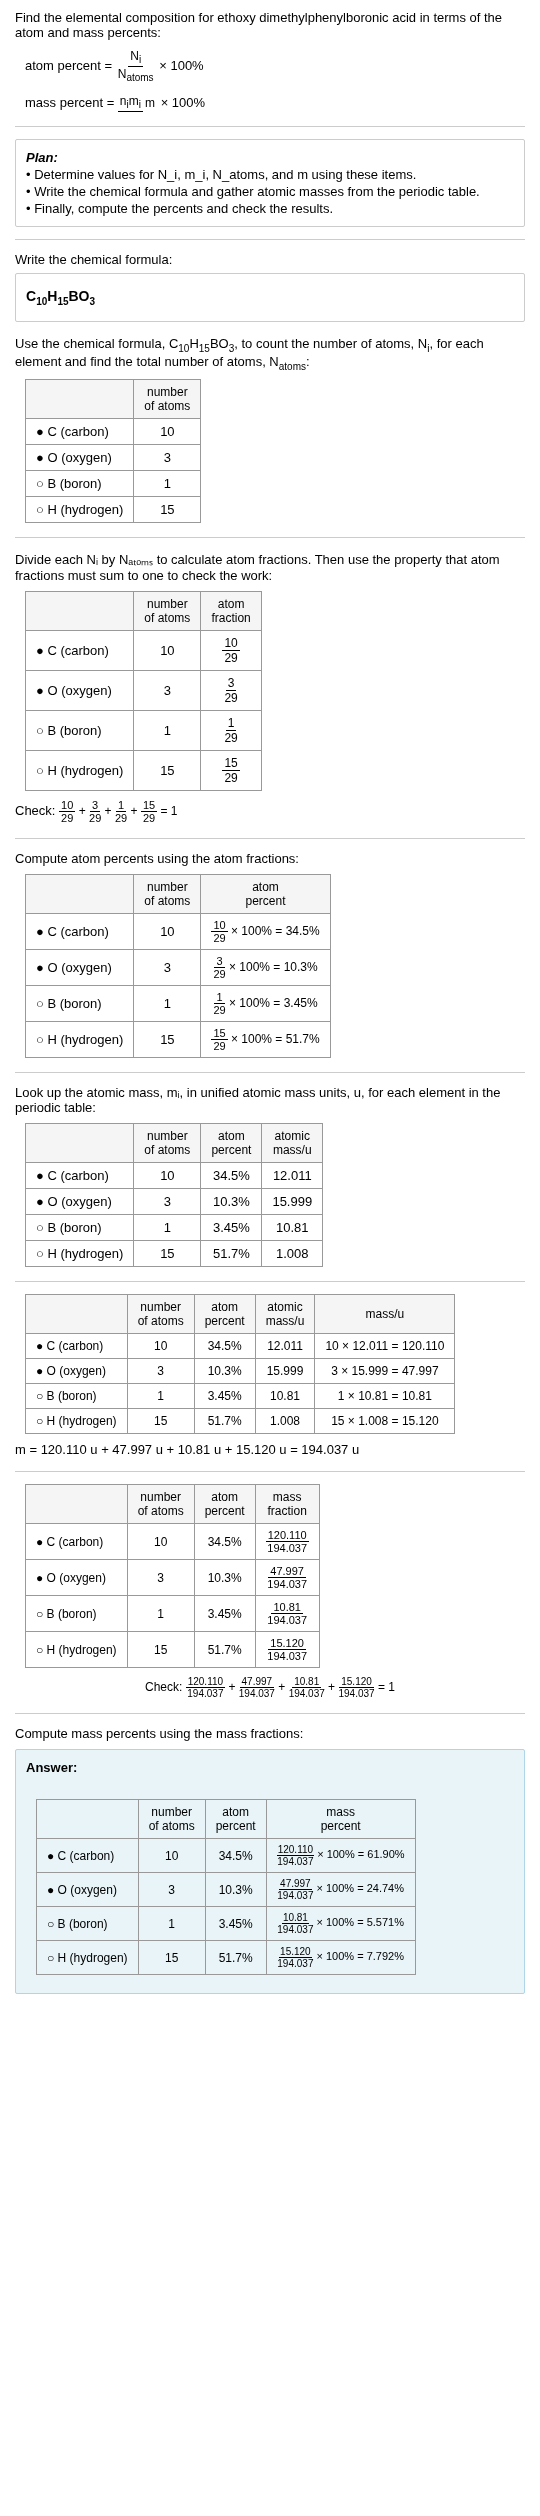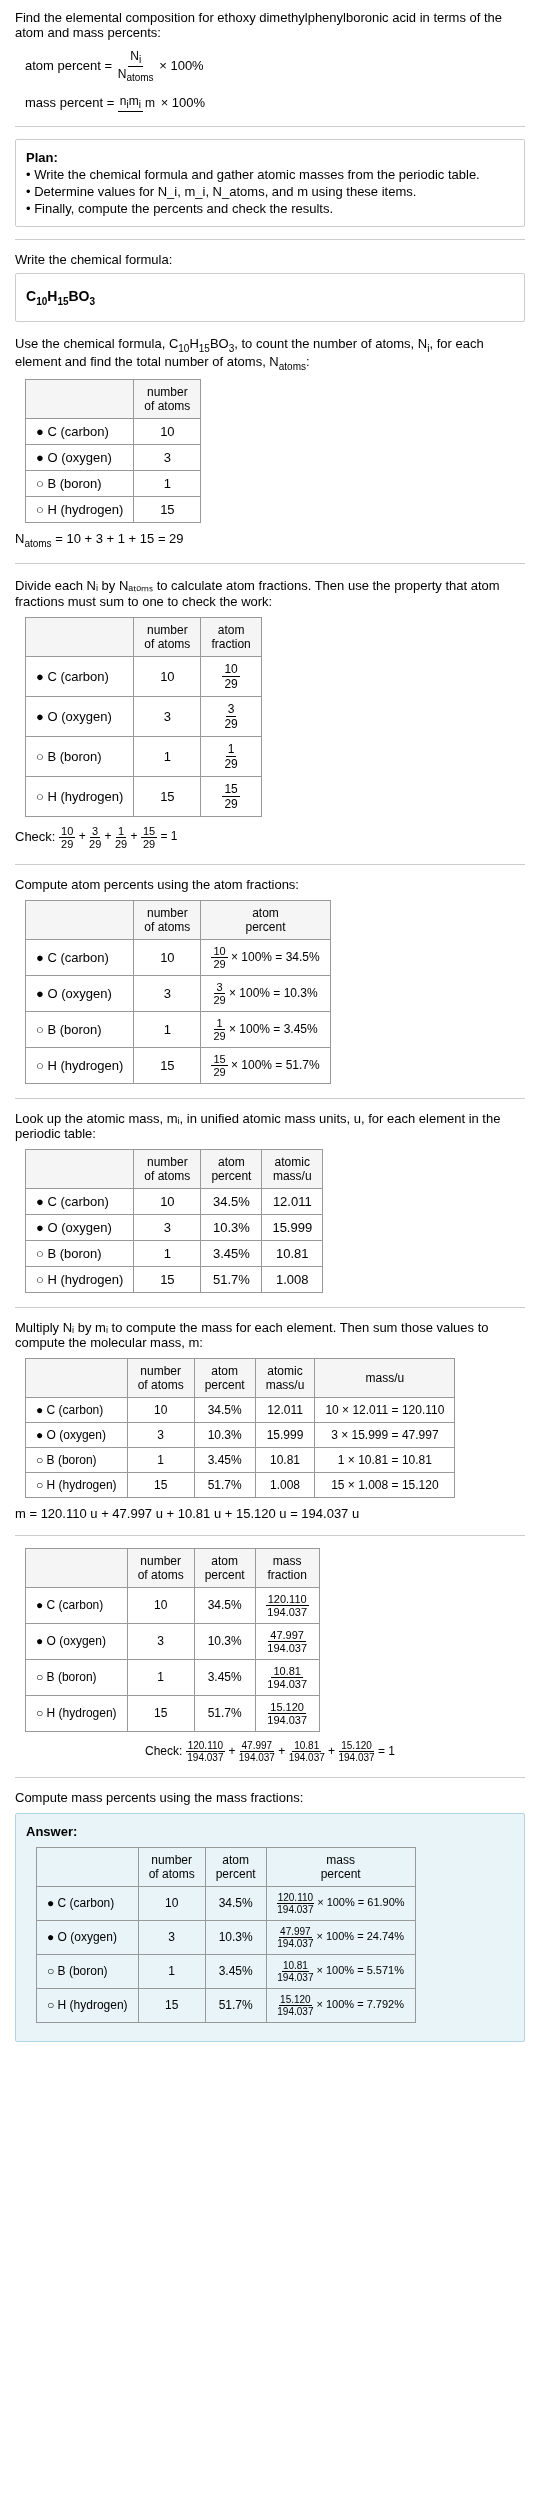--- a/index.html
+++ b/index.html
@@ -59,21 +59,21 @@
     .n-atoms-eq { font-size: 13px; margin: 8px 0; }
     .divider { border: none; border-top: 1px solid #ccc; margin: 12px 0; }
     .check-line { font-size: 13px; margin-top: 4px; }
     .answer-box {
       background: #e8f4f8;
       border: 1px solid #b0d4e8;
       padding: 10px;
       border-radius: 2px;
       margin-top: 8px;
     }
-    .answer-label { font-size: 13px; font-weight: bold; margin-bottom: 8px; }
+    .answer-label { font-size: 13px; font-weight: bold; margin-bottom: 24px; }
   </style>
 </head>
 <body>
 
 <div class="section">
   <p style="margin-bottom:8px;">Find the elemental composition for ethoxy dimethylphenylboronic acid in terms of the atom and mass percents:</p>
   <div style="margin-left:10px;">
     <div class="math-line">
       atom percent = <span style="display:inline-flex;flex-direction:column;align-items:center;vertical-align:middle;font-size:12px;line-height:1.2;">
           <span style="border-bottom:1px solid #000;padding:0 2px;">N<sub>i</sub></span>
@@ -85,23 +85,23 @@
           <span style="border-bottom:1px solid #000;padding:0 2px;">n<sub>i</sub>m<sub>i</sub></span>
           <span style="padding:0 2px;">m</span>
         </span> × 100%
     </div>
   </div>
 </div>
 
 <hr class="divider">
 
 <div class="section plan-box">
-  <p style="font-weight:bold;margin-bottom:0;">Plan:</p>
+  <p style="font-weight:bold;margin-bottom:0;font-style:italic;">Plan:</p>
+  <p>• Determine values for N_i, m_i, N_atoms, and m using these items.</p>
   <p>• Write the chemical formula and gather atomic masses from the periodic table.</p>
-  <p>• Determine values for N_i, m_i, N_atoms, and m using these items.</p>
   <p>• Finally, compute the percents and check the results.</p>
 </div>
 
 <hr class="divider">
 
 <div class="section">
   <p class="label-text">Write the chemical formula:</p>
   <div class="formula-box">
     <p class="chemical-formula">C<sub>10</sub>H<sub>15</sub>BO<sub>3</sub></p>
   </div>
@@ -126,21 +126,20 @@
     <tr>
       <td><span style="color:#000;">○</span> B (boron)</td>
       <td>1</td>
     </tr>
     <tr>
       <td><span style="color:#000;">○</span> H (hydrogen)</td>
       <td>15</td>
     </tr>
   </tbody>
     </table>
-  <p class="n-atoms-eq">N<sub>atoms</sub> = 10 + 3 + 1 + 15 = 29</p>
 </div>
 
 <hr class="divider">
 
 <div class="section">
   <p class="label-text">Divide each Nᵢ by Nₐₜₒₘₛ to calculate atom fractions. Then use the property that atom fractions must sum to one to check the work:</p>
   <table>
     <tbody>
         <tr>
       <th></th>
@@ -279,21 +278,20 @@
       <td>51.7%</td>
       <td>1.008</td>
     </tr>
   </tbody>
     </table>
 </div>
 
 <hr class="divider">
 
 <div class="section">
-  <p class="label-text">Multiply Nᵢ by mᵢ to compute the mass for each element. Then sum those values to compute the molecular mass, m:</p>
   <table style="font-size:12px;">
     <tbody>
         <tr>
       <th></th>
       <th>number<br>of atoms</th>
       <th>atom<br>percent</th>
       <th>atomic<br>mass/u</th>
       <th>mass/u</th>
     </tr>
     <tr>

